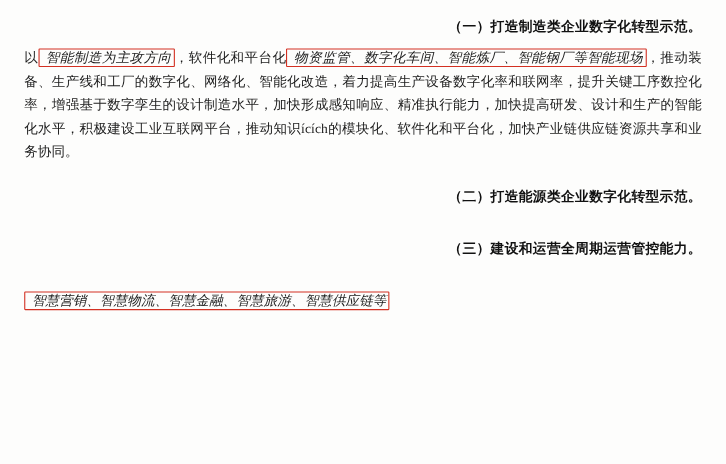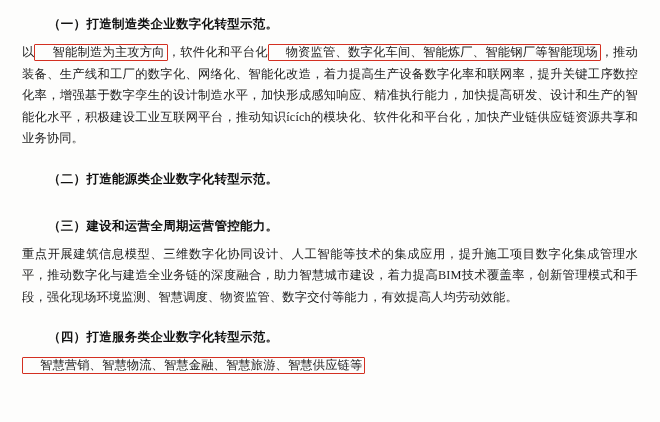--- a/index.html
+++ b/index.html
@@ -26,39 +26,41 @@
     margin: 0 0 6px 0;
   }
   .heading {
     font-weight: bold;
     font-size: 12.5px;
     line-height: 20px;
     margin: 4px 0 4px 0;
     padding-left: 26px;
     letter-spacing: 0.3px;
     color: #111111;
+    text-align: right;
   }
   .para {
     font-size: 12.3px;
     line-height: 21.5px;
     text-align: justify;
     text-justify: inter-ideograph;
     margin: 0;
     color: #1b1b1b;
     letter-spacing: 0.1px;
   }
   
   .redbox {
     border: 1px solid #d33022;
-    padding: 0px 2px 1px 17px;
+    padding: 0px 2px 1px 6px;
     color: #1b1b1b;
     background: transparent;
     border-radius: 1px;
     display: inline;
     box-decoration-break: clone;
+    font-style: italic;
     -webkit-box-decoration-break: clone;
   }
   .spacer-sm { height: 4px; }
   .spacer-md { height: 9px; }
   .para-block {
     padding: 0 0 0 0;
   }
 </style>
 </head>
 <body>
@@ -78,28 +80,24 @@
   <div class="section">
     <div class="heading">（二）打造能源类企业数字化转型示范。</div>
     <div class="spacer-sm"></div>
   </div>
 
   <div class="spacer-md"></div>
 
   <div class="section">
     <div class="heading">（三）建设和运营全周期运营管控能力。</div>
     <div class="spacer-sm"></div>
-    <p class="para para-block">
-      <span>重点开展建筑信息模型、三维数字化协同设计、人工智能等技术的集成应用，提升施工项目数字化集成管理水平，推动数字化与建造全业务链的深度融合，助力智慧城市建设，着力提高BIM技术覆盖率，创新管理模式和手段，强化现场环境监测、智慧调度、物资监管、数字交付等能力，有效提高人均劳动效能。</span>
-    </p>
   </div>
 
   <div class="spacer-md"></div>
 
   <div class="section">
-    <div class="heading">（四）打造服务类企业数字化转型示范。</div>
     <div class="spacer-sm"></div>
     <p class="para para-block">
       <span class="redbox">智慧营销、智慧物流、智慧金融、智慧旅游、智慧供应链等</span>
     </p>
   </div>
 
 </div>
 
 </body></html>

